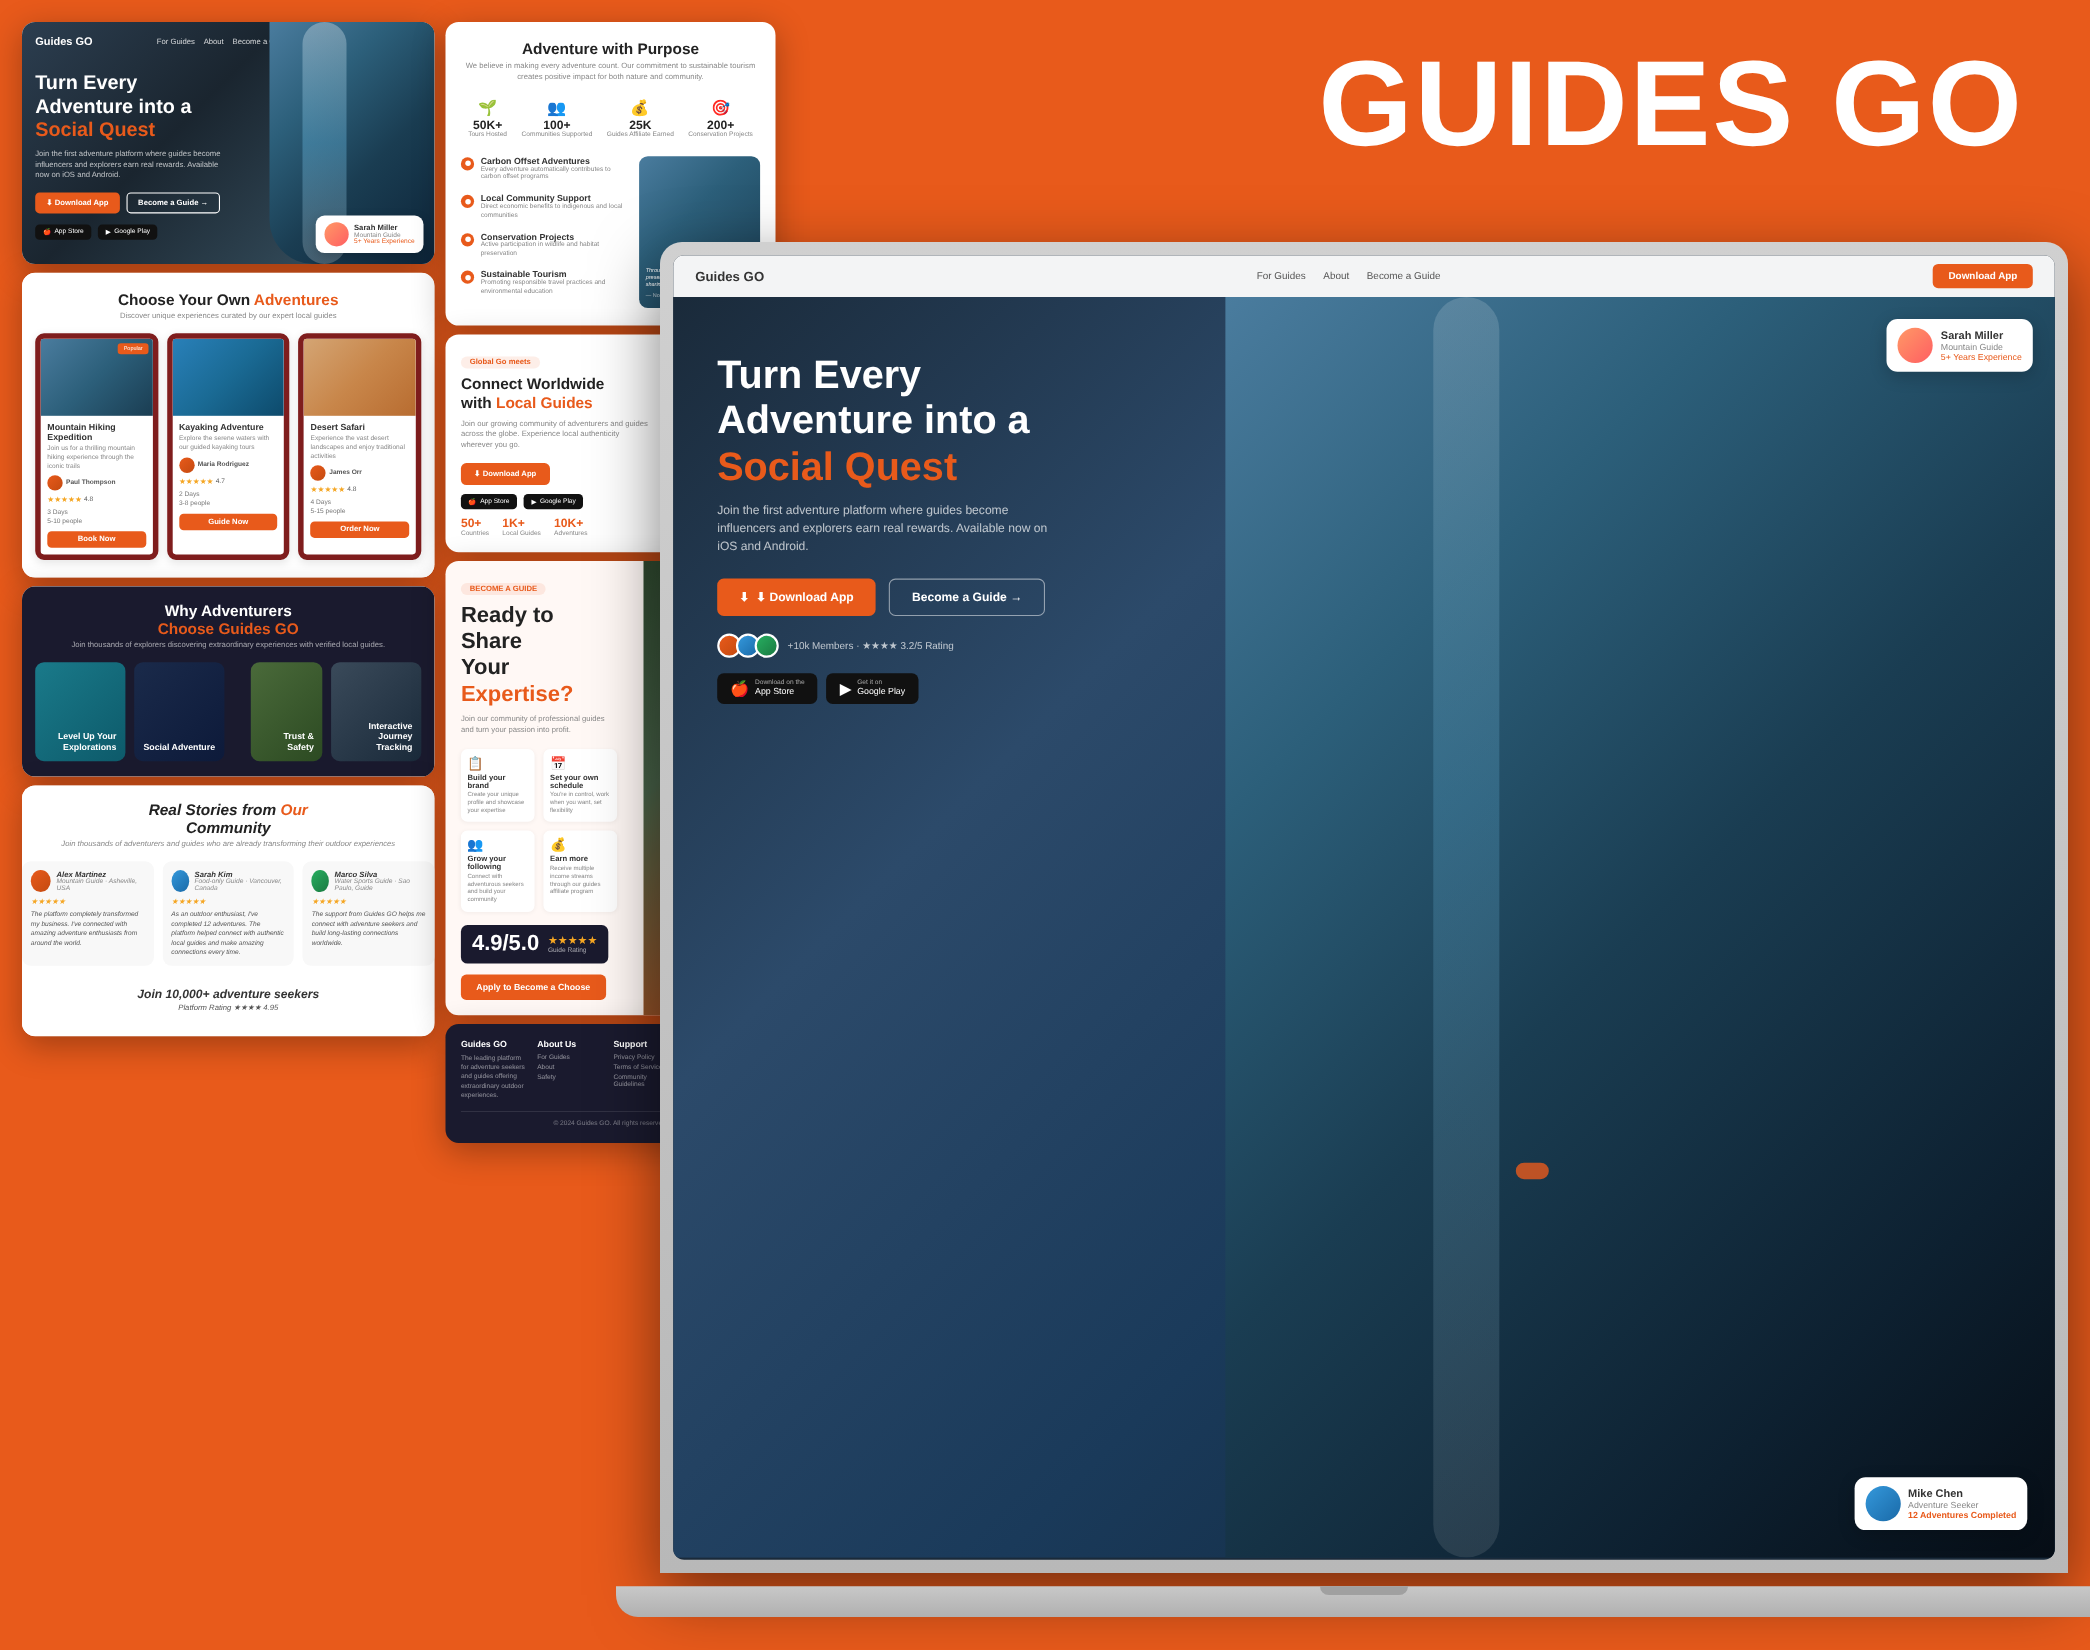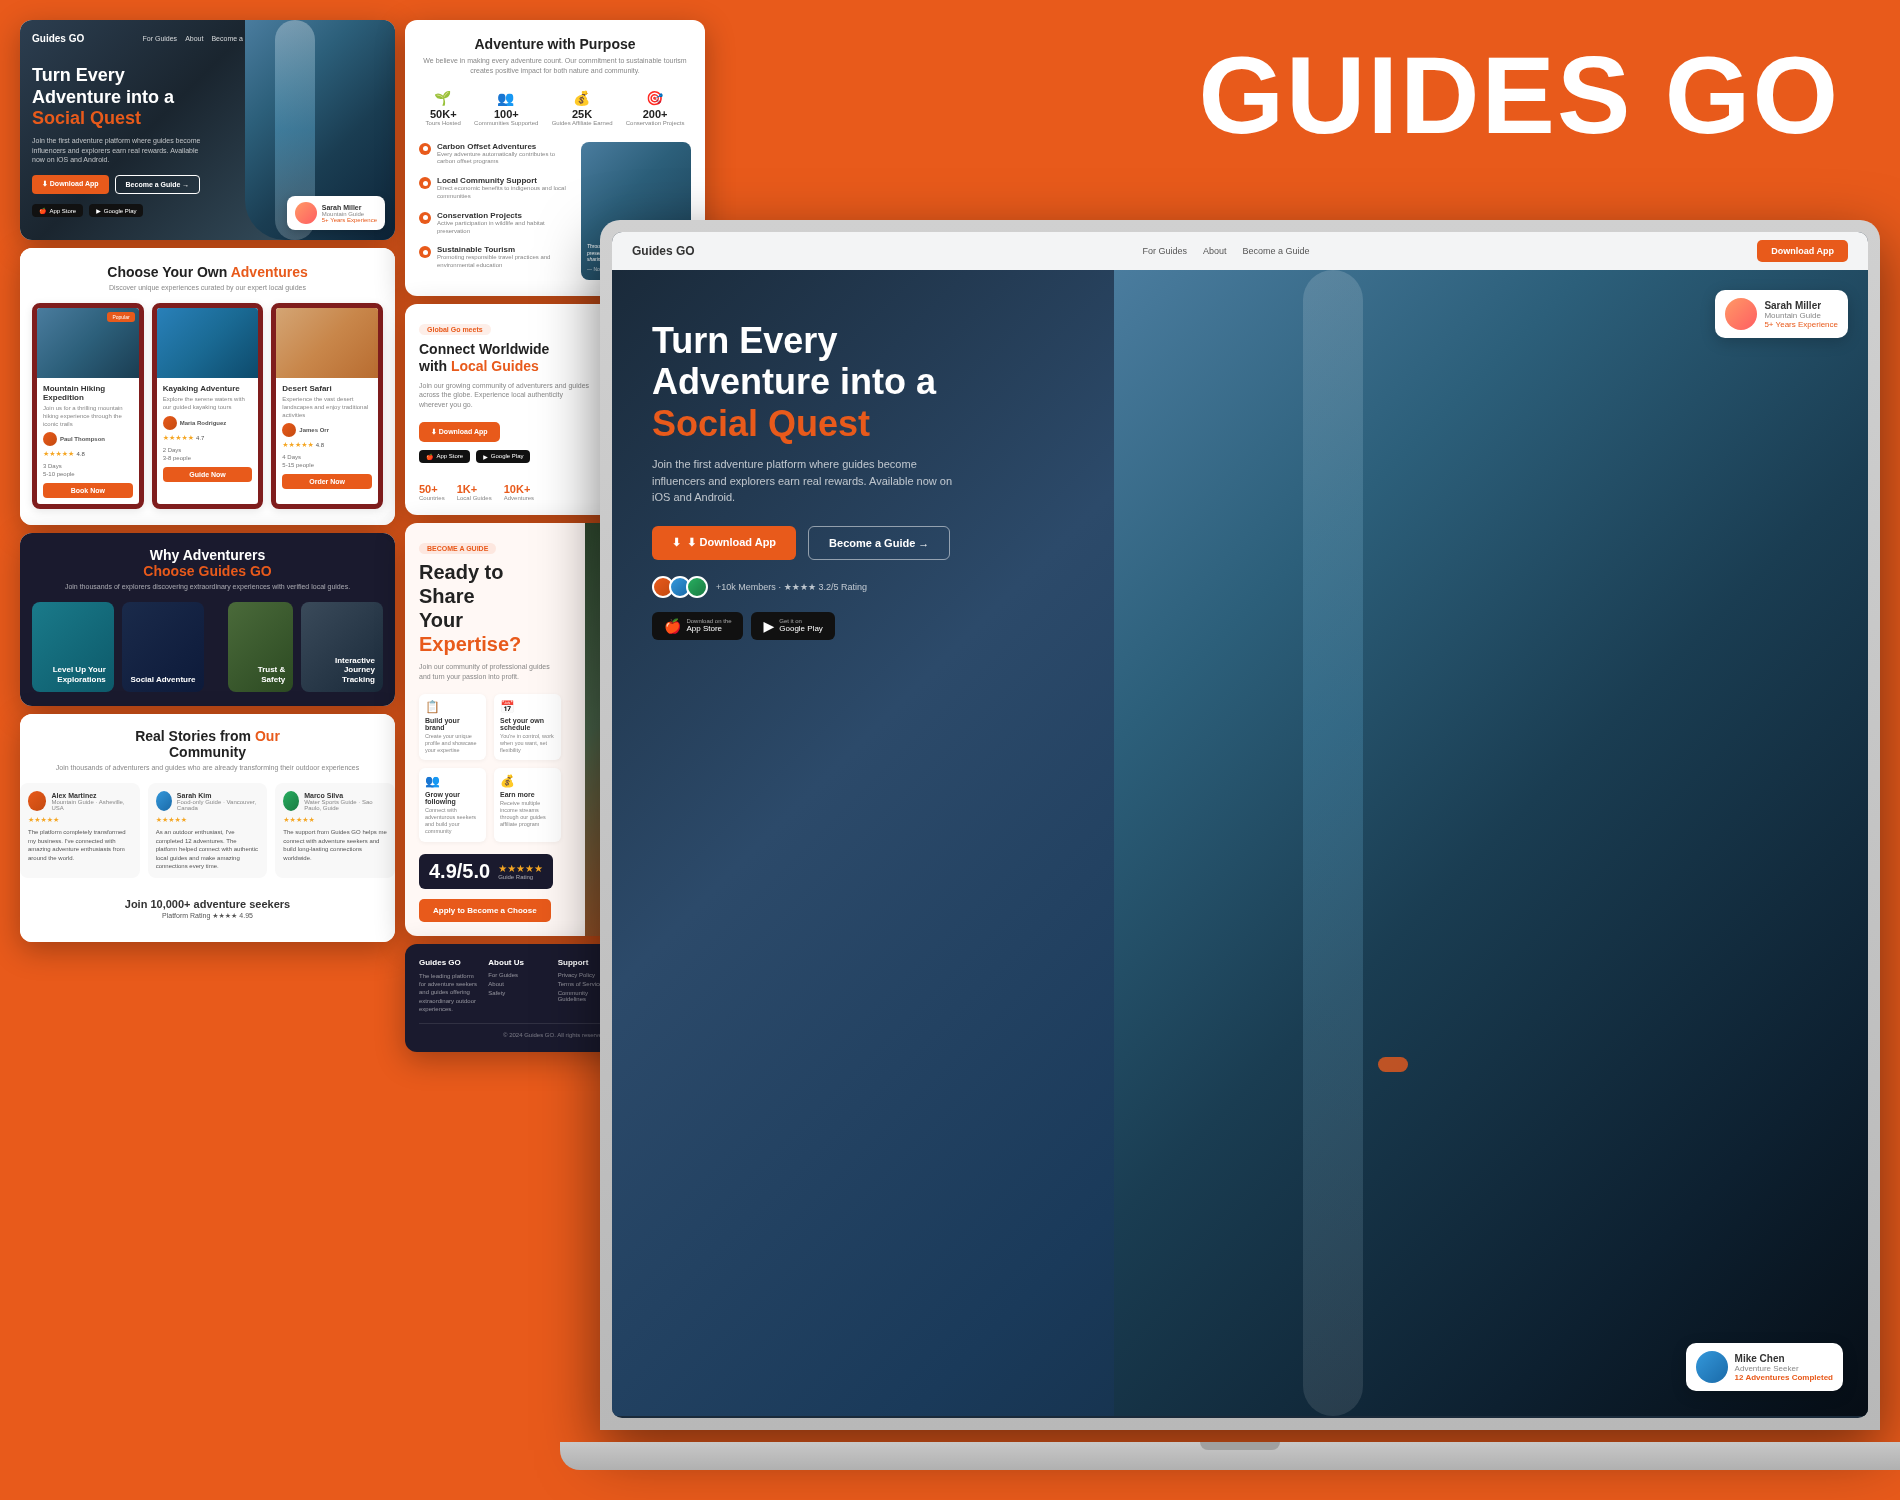--- a/index.html
+++ b/index.html
@@ -393,20 +393,21 @@
       font-weight: bold;
       color: white;
       line-height: 1.2;
       text-align: right;
     }
 
     
     .stories-section {
       background: white;
       padding: 14px 0;
+      font-style: italic;
     }
 
     .stories-title {
       font-size: 14px;
       font-weight: 900;
       text-align: center;
       color: #222;
       margin-bottom: 4px;
     }
 
@@ -1594,21 +1595,21 @@
         <div class="connect-store-badges">
           <div class="store-badge">
             <span>🍎</span>
             <span>App Store</span>
           </div>
           <div class="store-badge">
             <span>▶</span>
             <span>Google Play</span>
           </div>
         </div>
-        <div class="connect-stats" style="margin-top:20px;align-items:center;">
+        <div class="connect-stats" style="margin-top:7px;align-items:center;">
           <div>
             <div class="connect-stat-num">50+</div>
             <div class="connect-stat-label">Countries</div>
           </div>
           <div>
             <div class="connect-stat-num">1K+</div>
             <div class="connect-stat-label">Local Guides</div>
           </div>
           <div>
             <div class="connect-stat-num">10K+</div>

